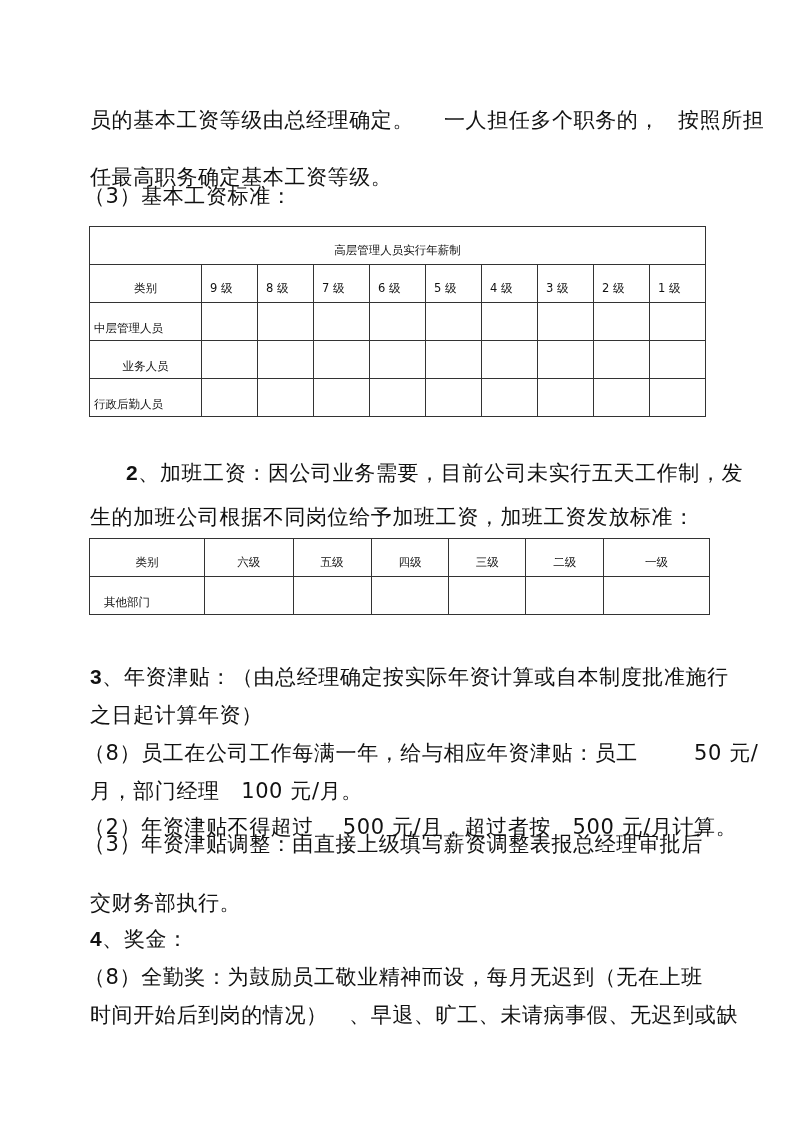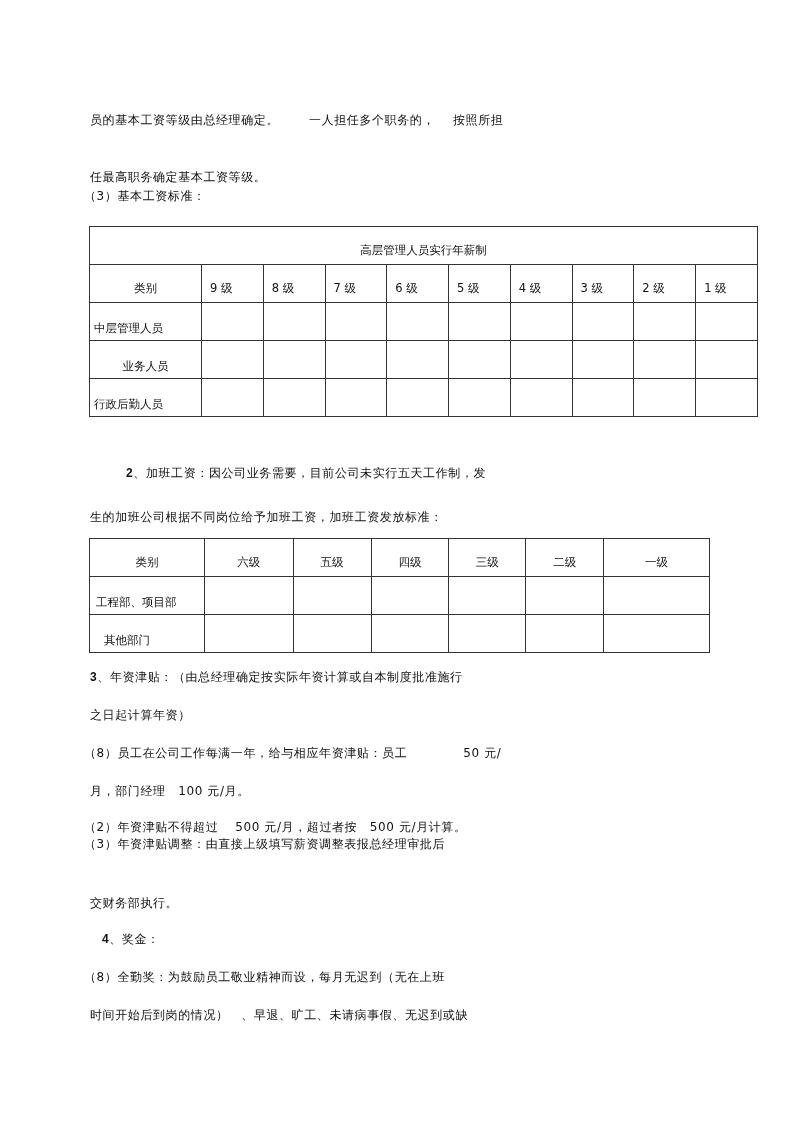--- a/index.html
+++ b/index.html
@@ -1,24 +1,24 @@
 <!DOCTYPE html>
 <html><head>
 <meta charset="utf-8">
 <style>
   html, body { margin:0; padding:0; background:#ffffff; }
   body { width:792px; height:1122px; position:relative; overflow:hidden;
          font-family:"DejaVu Sans", "Liberation Sans", sans-serif; color:#111; }
-  .line { position:absolute; left:90px; font-size:12px; line-height:24px; white-space:pre; letter-spacing:0.6px;text-align:center; }
+  .line { position:absolute; left:90px; font-size:21px; line-height:24px; white-space:pre; letter-spacing:0.6px;text-align:center; }
   .line .num { font-family:"Liberation Sans", sans-serif; font-weight:bold; }
   .gap { display:inline-block; }
   table.t { position:absolute; border-collapse:collapse; font-size:11.5px; font-family:"DejaVu Sans", sans-serif; }
   table.t td { border:1.3px solid #333; padding:0; vertical-align:bottom; }
   table.t td span { display:block; padding-bottom:4px; }
-  .t1 { left:89px; top:226px; width:669px; }
+  .t1 { left:89px; top:226px; width:617px; }
   .t1 td.title { height:37px; text-align:center; }
   .t1 td.title span { padding-bottom:6px; }
   .t1 tr.r td { height:37px; }
   .t1 td.cat { width:111px; }
   .t1 td.cat.c span { text-align:center; }
   .t1 td.lvl span { padding-left:8px; padding-bottom:6px; }
   .t1 tr.hdr td.cat span { text-align:center; padding-bottom:6px; }
   .t2 { left:89px; top:538px; width:621px; }
   .t2 tr td { height:37px; }
   .t2 td.lvl span { text-align:center; padding-bottom:6px; }
@@ -147,46 +147,35 @@
         </td>
     <td class="lvl">
           <span>二级</span>
         </td>
     <td class="lvl">
           <span>一级</span>
         </td>
   </tr>
   <tr>
     <td class="cat">
-          <span style="padding-left:6px">工程部、项目部</span>
-        </td>
-    <td></td>
-        <td></td>
-        <td></td>
-        <td></td>
-        <td></td>
-        <td></td>
-  </tr>
-  <tr>
-    <td class="cat">
           <span style="padding-left:14px">其他部门</span>
         </td>
     <td></td>
         <td></td>
         <td></td>
         <td></td>
         <td></td>
         <td></td>
   </tr>
 </tbody>
   </table>
 
 <div class="line" style="top:665px;"><span class="num">3</span><span>、年资津贴：（由总经理确定按实际年资计算或自本制度批准施行</span></div>
 <div class="line" style="top:703px;">之日起计算年资）</div>
 <div class="line" style="top:741px;left:84px;"><span>（8）员工在公司工作每满一年，给与相应年资津贴：员工</span><span class="gap" style="width:56px"></span><span>50 元/</span></div>
 <div class="line" style="top:779px;">月，部门经理　100 元/月。</div>
 <div class="line" style="top:815px;left:84px;">（2）年资津贴不得超过　 500 元/月，超过者按　500 元/月计算。</div>
 <div class="line" style="top:832px;left:84px;">（3）年资津贴调整：由直接上级填写薪资调整表报总经理审批后</div>
 <div class="line" style="top:891px;">交财务部执行。</div>
 
-<div class="line" style="top:927px;margin-left:12px;"><span class="num">4</span><span>、奖金：</span></div>
+<div class="line" style="top:927px;"><span class="num">4</span><span>、奖金：</span></div>
 <div class="line" style="top:965px;left:84px;">（8）全勤奖：为鼓励员工敬业精神而设，每月无迟到（无在上班</div>
 <div class="line" style="top:1003px;">时间开始后到岗的情况）　、早退、旷工、未请病事假、无迟到或缺</div>
 
 </body></html>

